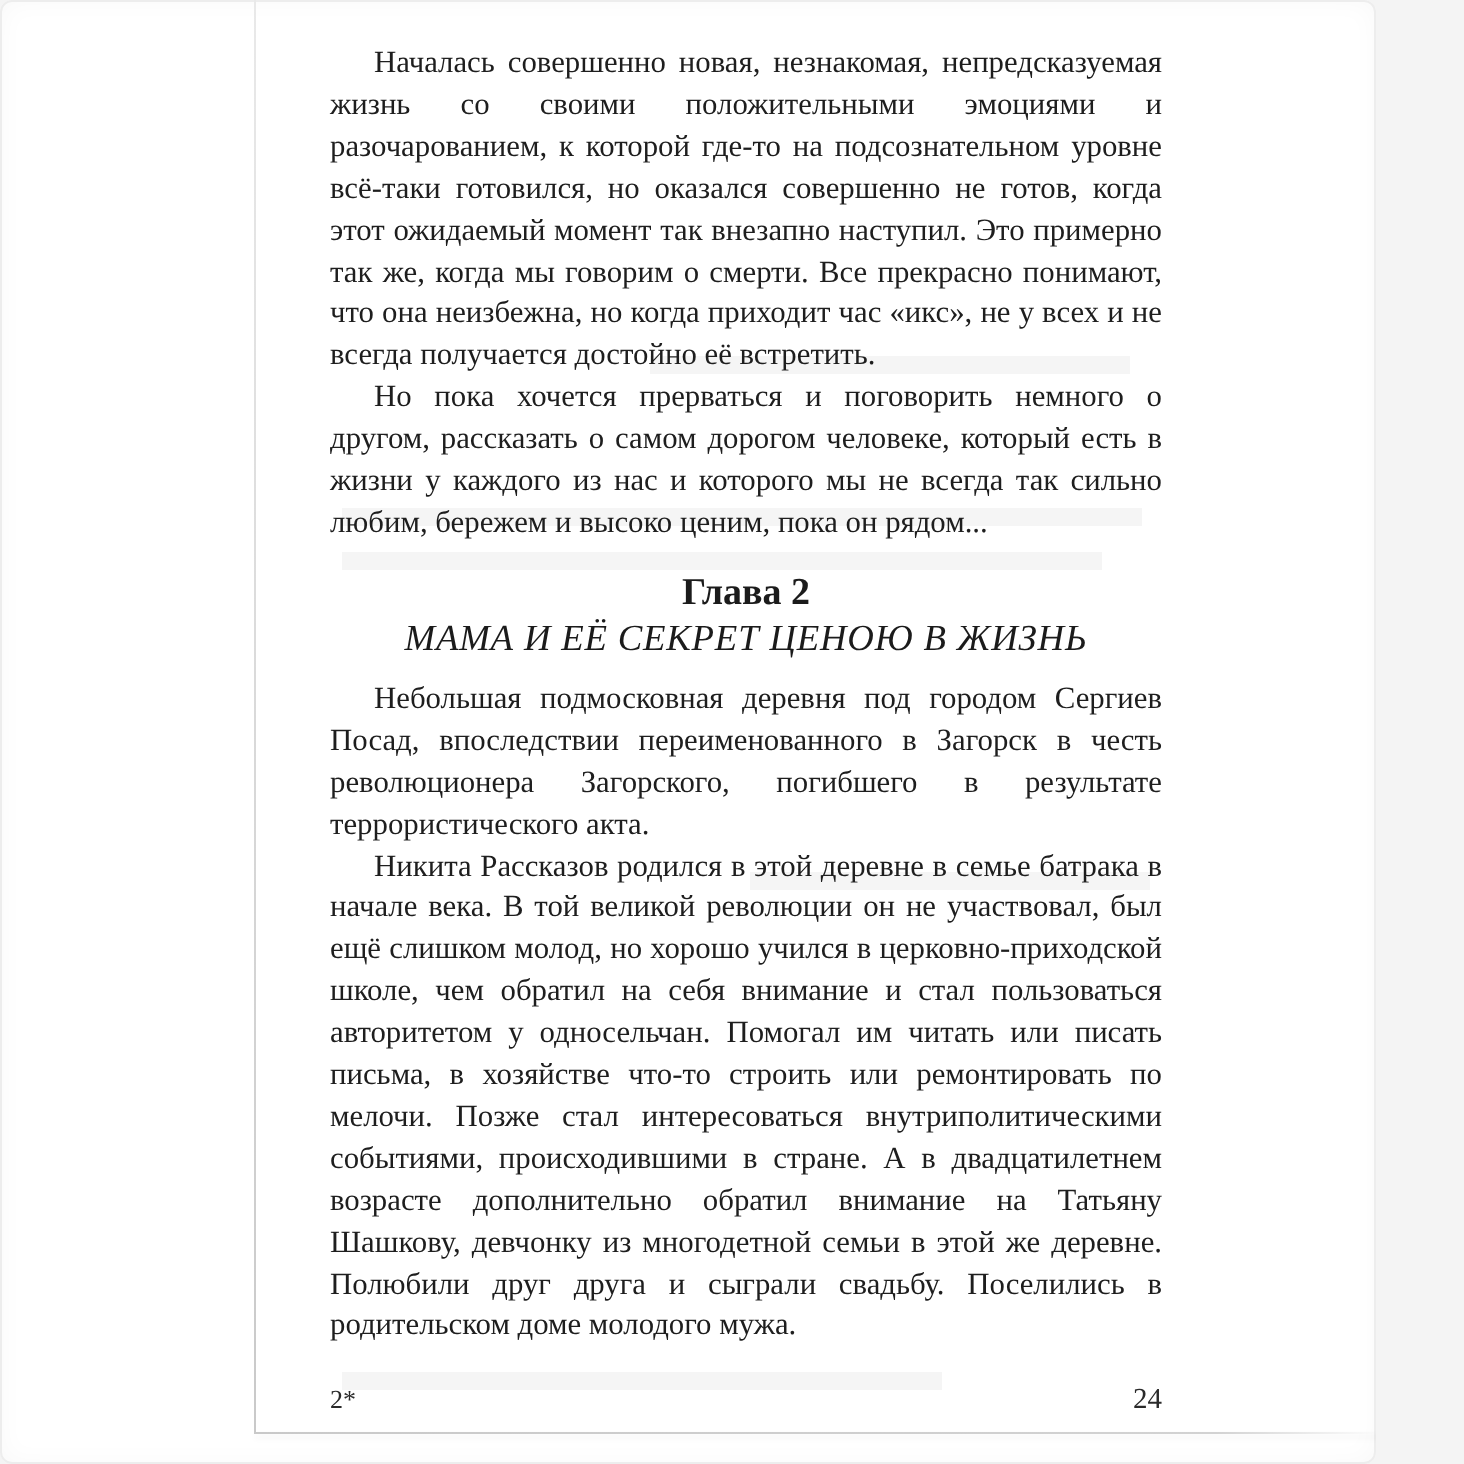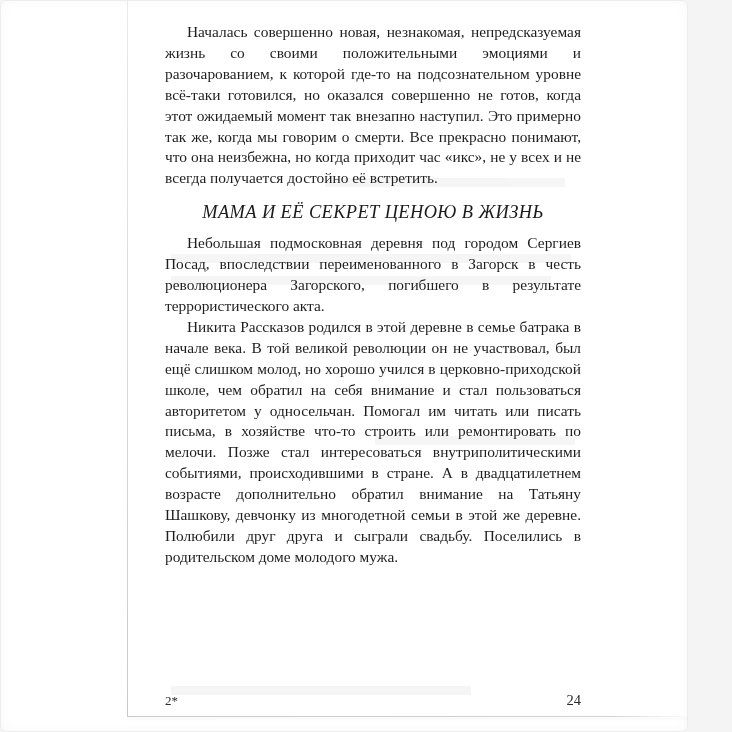--- a/index.html
+++ b/index.html
@@ -109,22 +109,24 @@
 <div class="photo">
 
   <div class="page-edge-left"></div>
   <div class="page-edge-bottom"></div>
   <div class="show-through"></div>
 
   <div class="content">
 
     <p class="body-par">Началась совершенно новая, незнакомая, непредсказуемая жизнь со своими положительными эмоциями и разочарованием, к которой где-то на подсознательном уровне всё-таки готовился, но оказался совершенно не готов, когда этот ожидаемый момент так внезапно наступил. Это примерно так же, когда мы говорим о смерти. Все прекрасно понимают, что она неизбежна, но когда приходит час «икс», не у всех и не всегда получается достойно её встретить.</p>
 
+    <p class="body-par">Но пока хочется прерваться и поговорить немного о другом, рассказать о самом дорогом человеке, который есть в жизни у каждого из нас и которого мы не всегда так сильно любим, бережем и высоко ценим, пока он рядом...</p>
 
     <div class="chapter">
+      <div class="chapter-label">Глава 2</div>
       <div class="chapter-title">МАМА И ЕЁ СЕКРЕТ ЦЕНОЮ В ЖИЗНЬ</div>
     </div>
 
 
     <p class="body-par">Небольшая подмосковная деревня под городом Сергиев Посад, впоследствии переименованного в Загорск в честь революционера Загорского, погибшего в результате террористического акта.</p>
 
     <p class="body-par">Никита Рассказов родился в этой деревне в семье батрака в начале века. В той великой революции он не участвовал, был ещё слишком молод, но хорошо учился в церковно-приходской школе, чем обратил на себя внимание и стал пользоваться авторитетом у односельчан. Помогал им читать или писать письма, в хозяйстве что-то строить или ремонтировать по мелочи. Позже стал интересоваться внутриполитическими событиями, происходившими в стране. А в двадцатилетнем возрасте дополнительно обратил внимание на Татьяну Шашкову, девчонку из многодетной семьи в этой же деревне. Полюбили друг друга и сыграли свадьбу. Поселились в родительском доме молодого мужа.</p>
 
   </div>
 

